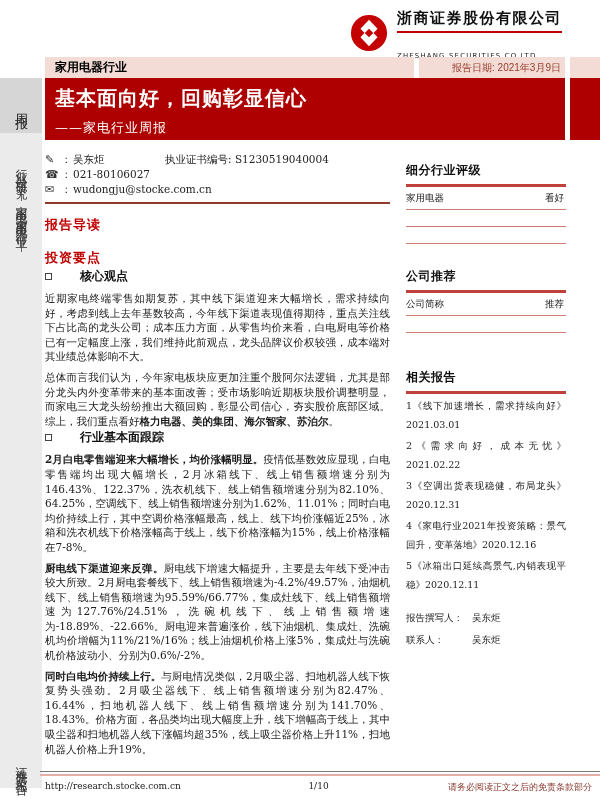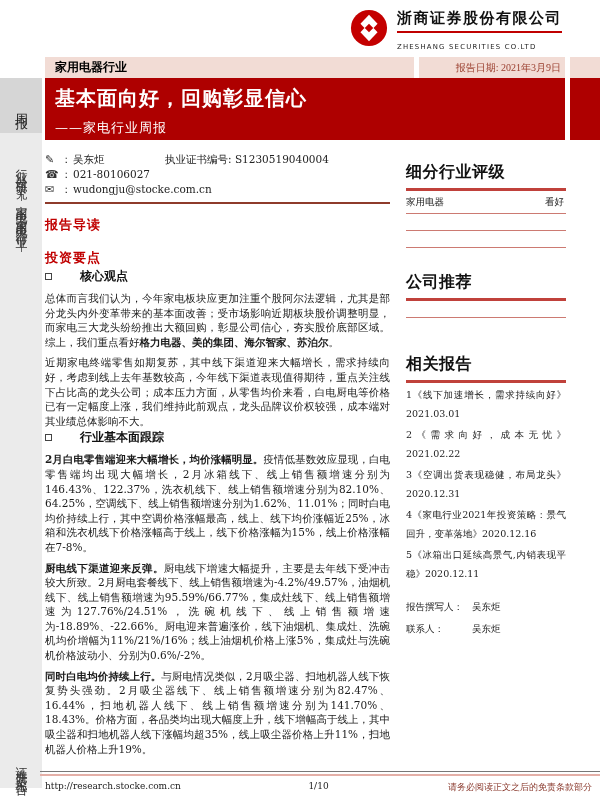--- a/index.html
+++ b/index.html
@@ -27,31 +27,31 @@
   }
   .series-text { margin-top:26px; }
   .doctype-text { margin-top:auto; margin-bottom:10px; }
 
   
   .logo { position:absolute; top:9px; right:38px; display:flex; align-items:center; gap:9px; }
   .logo-cn {
     font-size:15px; font-weight:bold; color:#111; letter-spacing:1.5px;
     border-bottom:2px solid #C00000; padding-bottom:3px;
   }
-  .logo-en { font-size:6.9px; letter-spacing:1.2px; color:#222; margin-top:10px; }
+  .logo-en { font-size:6.9px; letter-spacing:1.2px; color:#222; margin-top:19px; }
 
   
   .strip-row { position:absolute; top:57px; left:45px; right:0; height:21px; display:flex; gap:5px; }
   .cell-industry {
     width:369px; background:#F2DCD5; display:flex; align-items:center;
     padding-left:10px; font-size:12px; font-weight:bold; color:#000;
   }
   .cell-date {
     flex:1; background:#F2DCD5; display:flex; align-items:center; justify-content:flex-end;
-    padding-right:4px; font-size:10px; color:#993C2C; font-family:Liberation Serif, serif;
+    padding-right:4px; font-size:10px; color:#993C2C; font-family:Liberation Sans, sans-serif;
   }
   .cell-corner { width:30px; background:#F2DCD5; }
   .red-row { position:absolute; top:78px; left:45px; right:0; height:62px; display:flex; gap:5px; }
   .red-main { flex:1; background:#AE0000; color:#fff; padding:7px 0 0 10px; }
   .red-title { font-size:20px; font-weight:bold; letter-spacing:1px; }
   .red-sub { font-size:13px; margin-top:7px; letter-spacing:1px; font-family:"DejaVu Serif",serif; }
   .red-corner { width:30px; background:#AE0000; }
 
   
   .content { position:absolute; top:152px; left:45px; width:521px; display:flex; gap:16px; }
@@ -73,21 +73,21 @@
   .bullet-heading { display:flex; align-items:center; gap:28px; margin-top:1px; font-size:12px; font-weight:bold; color:#111; }
   .bullet-square { width:7px; height:7px; border:1.3px solid #444; flex:0 0 auto; }
 
   .para {
     font-size:10.5px; line-height:14.6px; text-align:justify; color:#1a1a1a;
     margin-top:6px; font-family:"DejaVu Serif",serif;
   }
   .lead-bold { font-weight:bold; }
 
   
-  .side-heading { font-size:16px; font-weight:bold; color:#111; padding-bottom:5px; letter-spacing:0.5px; }
+  .side-heading { font-size:12px; font-weight:bold; color:#111; padding-bottom:5px; letter-spacing:0.5px; }
   .thick-rule { border-bottom:3px solid #C0413B; }
   .side-row {
     display:flex; justify-content:space-between; align-items:flex-end;
     font-size:9.5px; color:#222; padding:5px 2px 4px 0;
     border-bottom:1.3px solid #CC7A72; font-family:"DejaVu Serif",serif;
   }
   .side-row.empty { height:17px; }
   .rating-block { margin-top:10px; }
   .recommend-block { margin-top:24px; }
   .related-block { margin-top:36px; }
@@ -170,22 +170,22 @@
       <div class="contact-divider"></div>
 
       <div class="red-heading guide-heading">报告导读</div>
 
       <div class="red-heading invest-heading">投资要点</div>
 
       <div class="bullet-heading">
         <span class="bullet-square"></span>
         <span>核心观点</span>
       </div>
+      <p class="para">近期家电终端零售如期复苏，其中线下渠道迎来大幅增长，需求持续向好，考虑到线上去年基数较高，今年线下渠道表现值得期待，重点关注线下占比高的龙头公司；成本压力方面，从零售均价来看，白电厨电等价格已有一定幅度上涨，我们维持此前观点，龙头品牌议价权较强，成本端对其业绩总体影响不大。</p>
       <p class="para"><span>总体而言我们认为，今年家电板块应更加注重个股阿尔法逻辑，尤其是部分龙头内外变革带来的基本面改善；受市场影响近期板块股价调整明显，而家电三大龙头纷纷推出大额回购，彰显公司信心，夯实股价底部区域。综上，我们重点看好</span><span class="lead-bold">格力电器、美的集团、海尔智家、苏泊尔</span><span>。</span></p>
-      <p class="para">近期家电终端零售如期复苏，其中线下渠道迎来大幅增长，需求持续向好，考虑到线上去年基数较高，今年线下渠道表现值得期待，重点关注线下占比高的龙头公司；成本压力方面，从零售均价来看，白电厨电等价格已有一定幅度上涨，我们维持此前观点，龙头品牌议价权较强，成本端对其业绩总体影响不大。</p>
 
       <div class="bullet-heading">
         <span class="bullet-square"></span>
         <span>行业基本面跟踪</span>
       </div>
       <p class="para"><span class="lead-bold">2月白电零售端迎来大幅增长，均价涨幅明显。</span><span>疫情低基数效应显现，白电零售端均出现大幅增长，2月冰箱线下、线上销售额增速分别为146.43%、122.37%，洗衣机线下、线上销售额增速分别为82.10%、64.25%，空调线下、线上销售额增速分别为1.62%、11.01%；同时白电均价持续上行，其中空调价格涨幅最高，线上、线下均价涨幅近25%，冰箱和洗衣机线下价格涨幅高于线上，线下价格涨幅为15%，线上价格涨幅在7-8%。</span></p>
       <p class="para"><span class="lead-bold">厨电线下渠道迎来反弹。</span><span>厨电线下增速大幅提升，主要是去年线下受冲击较大所致。2月厨电套餐线下、线上销售额增速为-4.2%/49.57%，油烟机线下、线上销售额增速为95.59%/66.77%，集成灶线下、线上销售额增速为127.76%/24.51%，洗碗机线下、线上销售额增速为-18.89%、-22.66%。厨电迎来普遍涨价，线下油烟机、集成灶、洗碗机均价增幅为11%/21%/16%；线上油烟机价格上涨5%，集成灶与洗碗机价格波动小、分别为0.6%/-2%。</span></p>
       <p class="para"><span class="lead-bold">同时白电均价持续上行。</span><span>与厨电情况类似，2月吸尘器、扫地机器人线下恢复势头强劲。2月吸尘器线下、线上销售额增速分别为82.47%、16.44%，扫地机器人线下、线上销售额增速分别为141.70%、18.43%。价格方面，各品类均出现大幅度上升，线下增幅高于线上，其中吸尘器和扫地机器人线下涨幅均超35%，线上吸尘器价格上升11%，扫地机器人价格上升19%。</span></p>
 
     </main>
@@ -197,20 +197,24 @@
         <div class="side-row">
           <span>家用电器</span>
           <span>看好</span>
         </div>
         <div class="side-row empty"></div>
         <div class="side-row empty"></div>
       </section>
 
       <section class="recommend-block">
         <div class="side-heading thick-rule">公司推荐</div>
+        <div class="side-row">
+          <span>公司简称</span>
+          <span>推荐</span>
+        </div>
         <div class="side-row empty"></div>
       </section>
 
       <section class="related-block">
         <div class="side-heading thick-rule">相关报告</div>
         <div class="related-item">1《线下加速增长，需求持续向好》2021.03.01</div>
         <div class="related-item">2《需求向好，成本无忧》2021.02.22</div>
         <div class="related-item">3《空调出货表现稳健，布局龙头》2020.12.31</div>
         <div class="related-item">4《家电行业2021年投资策略：景气回升，变革落地》2020.12.16</div>
         <div class="related-item">5《冰箱出口延续高景气,内销表现平稳》2020.12.11</div>

